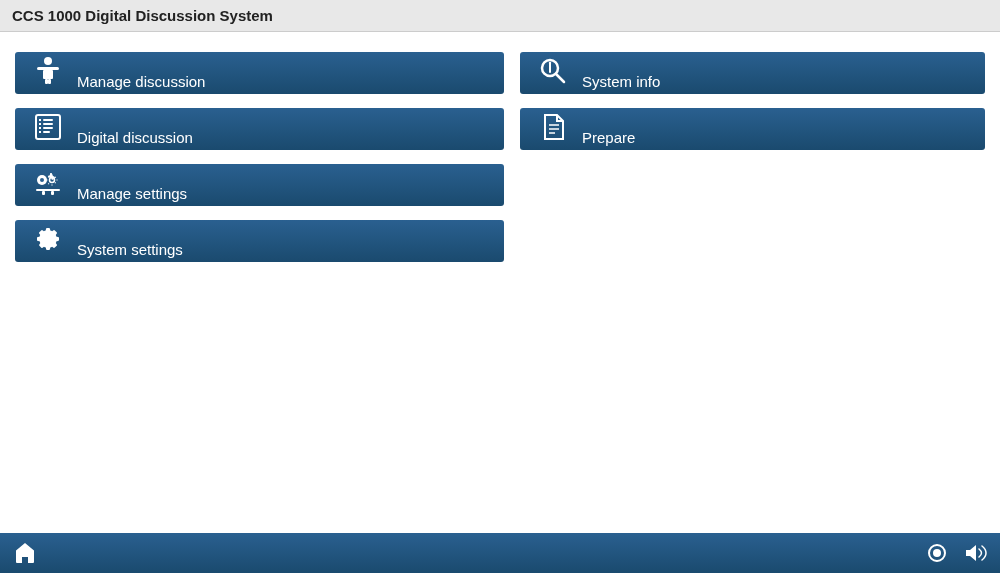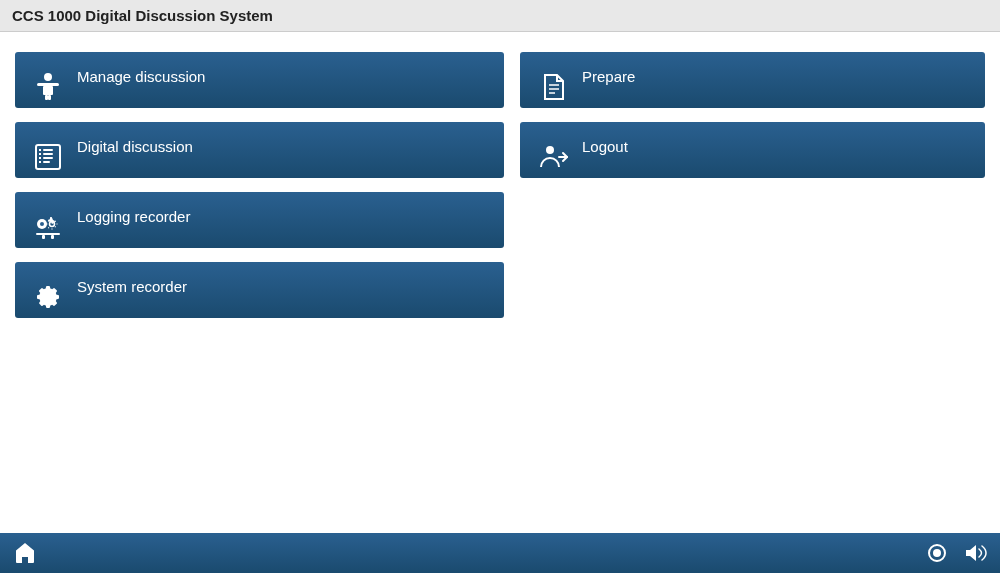--- a/index.html
+++ b/index.html
@@ -48,27 +48,27 @@
     #right-column {
       display: flex;
       flex-direction: column;
       gap: 14px;
       width: 466px;
     }
 
     
     .menu-btn {
       display: flex;
-      align-items: flex-start;
+      align-items: flex-end;
       background: linear-gradient(to bottom, #2a6090, #1a4a6e);
       border: none;
       border-radius: 3px;
       cursor: pointer;
-      padding: 16px 14px;
-      height: 56px;
+      padding: 4px 14px;
+      height: 42px;
       color: #fff;
       text-align: left;
       width: 100%;
     }
 
     .menu-btn-icon {
       width: 38px;
       height: 38px;
       flex-shrink: 0;
       display: flex;
@@ -175,64 +175,63 @@
           <circle cx="10" cy="13" r="2" fill="#2a6090"></circle>
 
           <path d="M22 9.5l-1.2-0.7-0.8-1.3-0.2-1.5h-1.6l-0.2 1.5-0.8 1.3-1.2 0.7 0.6 1.4 1.4-0.3 1.4 0.8 0.3 1.4h1.6l0.3-1.4 1.4-0.8 1.4 0.3z"></path>
           <circle cx="20" cy="13" r="2.5" fill="none" stroke="#fff" stroke-width="1.5"></circle>
           <path d="M20 8.5v-1M20 18.5v-1M15.5 13H14.5M25.5 13H24.5M17 9.5l-0.7-0.7M23.7 16.2l-0.7-0.7M17 16.5l-0.7 0.7M23.7 9.8l-0.7 0.7" stroke="#fff" stroke-width="1.2" fill="none"></path>
           <rect x="4" y="22" width="24" height="2" rx="1"></rect>
           <rect x="10" y="24" width="3" height="4" rx="1"></rect>
           <rect x="19" y="24" width="3" height="4" rx="1"></rect>
         </svg>
       </span>
-      <span class="menu-btn-label">Logging recorder</span>
+      <span class="menu-btn-label">Manage settings</span>
     </button>
 
     <button class="menu-btn">
       <span class="menu-btn-icon">
         <svg viewBox="0 0 32 32" xmlns="http://www.w3.org/2000/svg">
           <path d="M16 10.5a5.5 5.5 0 1 0 0 11 5.5 5.5 0 0 0 0-11zm0 8.5a3 3 0 1 1 0-6 3 3 0 0 1 0 6z"></path>
           <path d="M26.2 14.1l-1.7-0.3c-0.2-0.6-0.4-1.2-0.7-1.8l1-1.4a1 1 0 0 0-0.1-1.3l-1.9-1.9a1 1 0 0 0-1.3-0.1l-1.4 1c-0.5-0.3-1.1-0.5-1.8-0.7l-0.3-1.7A1 1 0 0 0 17 5h-2a1 1 0 0 0-1 0.9l-0.3 1.7c-0.6 0.2-1.2 0.4-1.8 0.7l-1.4-1a1 1 0 0 0-1.3 0.1L7.3 9.3a1 1 0 0 0-0.1 1.3l1 1.4c-0.3 0.5-0.5 1.1-0.7 1.8l-1.7 0.3A1 1 0 0 0 5 15v2a1 1 0 0 0 0.9 1l1.7 0.3c0.2 0.6 0.4 1.2 0.7 1.8l-1 1.4a1 1 0 0 0 0.1 1.3l1.9 1.9a1 1 0 0 0 1.3 0.1l1.4-1c0.5 0.3 1.1 0.5 1.8 0.7l0.3 1.7A1 1 0 0 0 15 27h2a1 1 0 0 0 1-0.9l0.3-1.7c0.6-0.2 1.2-0.4 1.8-0.7l1.4 1a1 1 0 0 0 1.3-0.1l1.9-1.9a1 1 0 0 0 0.1-1.3l-1-1.4c0.3-0.5 0.5-1.1 0.7-1.8l1.7-0.3A1 1 0 0 0 27 17v-2a1 1 0 0 0-0.8-0.9z"></path>
         </svg>
       </span>
-      <span class="menu-btn-label">System recorder</span>
+      <span class="menu-btn-label">System settings</span>
     </button>
 
   </div>
 
   <div id="right-column">
 
+    <button class="menu-btn">
+      <span class="menu-btn-icon">
+        <svg viewBox="0 0 32 32" xmlns="http://www.w3.org/2000/svg">
+          <circle cx="13" cy="13" r="8" fill="none" stroke="#fff" stroke-width="2.5"></circle>
+          <line x1="19" y1="19" x2="27" y2="27" stroke="#fff" stroke-width="2.5" stroke-linecap="round"></line>
+          <line x1="13" y1="9" x2="13" y2="17" stroke="#fff" stroke-width="2" stroke-linecap="round"></line>
+          <line x1="13" y1="9" x2="13" y2="10" stroke="#fff" stroke-width="2"></line>
+          <circle cx="13" cy="8" r="1.2"></circle>
+        </svg>
+      </span>
+      <span class="menu-btn-label">System info</span>
+    </button>
 
     <button class="menu-btn">
       <span class="menu-btn-icon">
         <svg viewBox="0 0 32 32" xmlns="http://www.w3.org/2000/svg">
           <path d="M8 4h12l6 6v18H8V4z" fill="none" stroke="#fff" stroke-width="2"></path>
           <path d="M20 4v6h6" fill="none" stroke="#fff" stroke-width="2"></path>
           <line x1="12" y1="14" x2="22" y2="14" stroke="#fff" stroke-width="1.5"></line>
           <line x1="12" y1="18" x2="22" y2="18" stroke="#fff" stroke-width="1.5"></line>
           <line x1="12" y1="22" x2="18" y2="22" stroke="#fff" stroke-width="1.5"></line>
         </svg>
       </span>
       <span class="menu-btn-label">Prepare</span>
     </button>
 
-    <button class="menu-btn">
-      <span class="menu-btn-icon">
-        <svg viewBox="0 0 32 32" xmlns="http://www.w3.org/2000/svg">
-
-          <circle cx="13" cy="9" r="4"></circle>
-          <path d="M4 26c0-5 4-9 9-9s9 4 9 9" fill="none" stroke="#fff" stroke-width="2"></path>
-
-          <line x1="22" y1="16" x2="30" y2="16" stroke="#fff" stroke-width="2" stroke-linecap="round"></line>
-          <polyline points="26,12 30,16 26,20" fill="none" stroke="#fff" stroke-width="2" stroke-linecap="round" stroke-linejoin="round"></polyline>
-        </svg>
-      </span>
-      <span class="menu-btn-label">Logout</span>
-    </button>
 
   </div>
 
 </div>
 
 <div id="bottom-bar">
   <div class="bottom-icon">
     <svg viewBox="0 0 24 24" xmlns="http://www.w3.org/2000/svg">
       <path d="M3 9.5L12 2l9 7.5V21a1 1 0 0 1-1 1H15v-6h-6v6H4a1 1 0 0 1-1-1V9.5z"></path>
     </svg>

